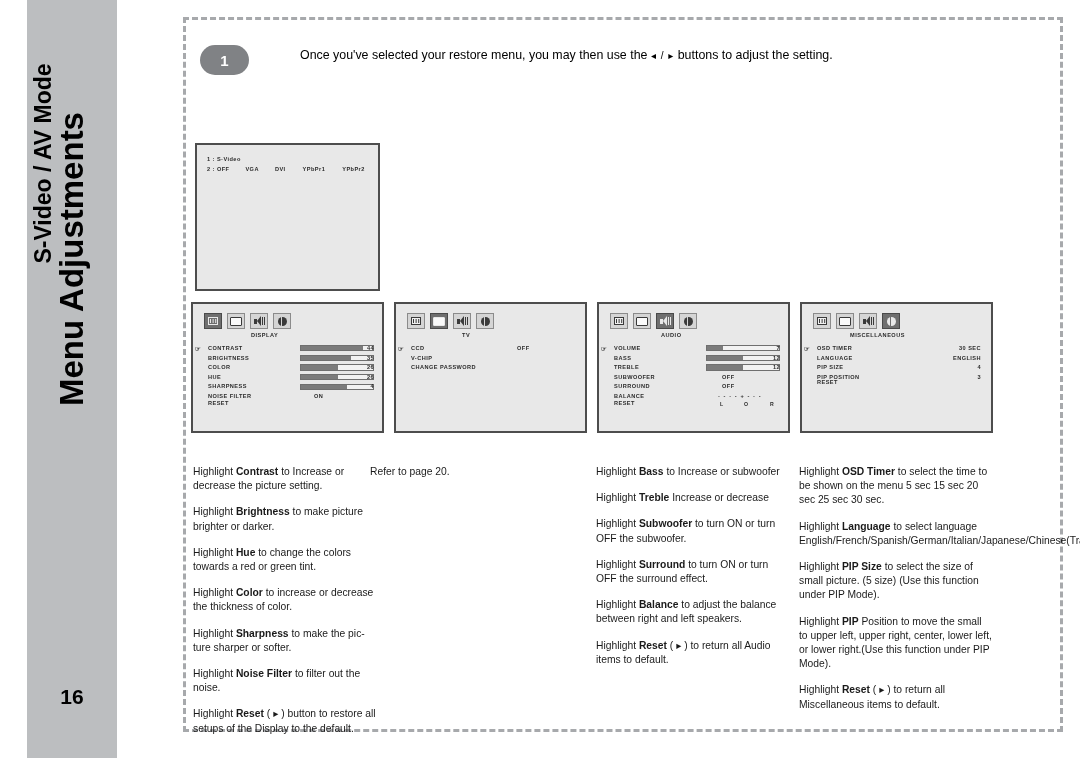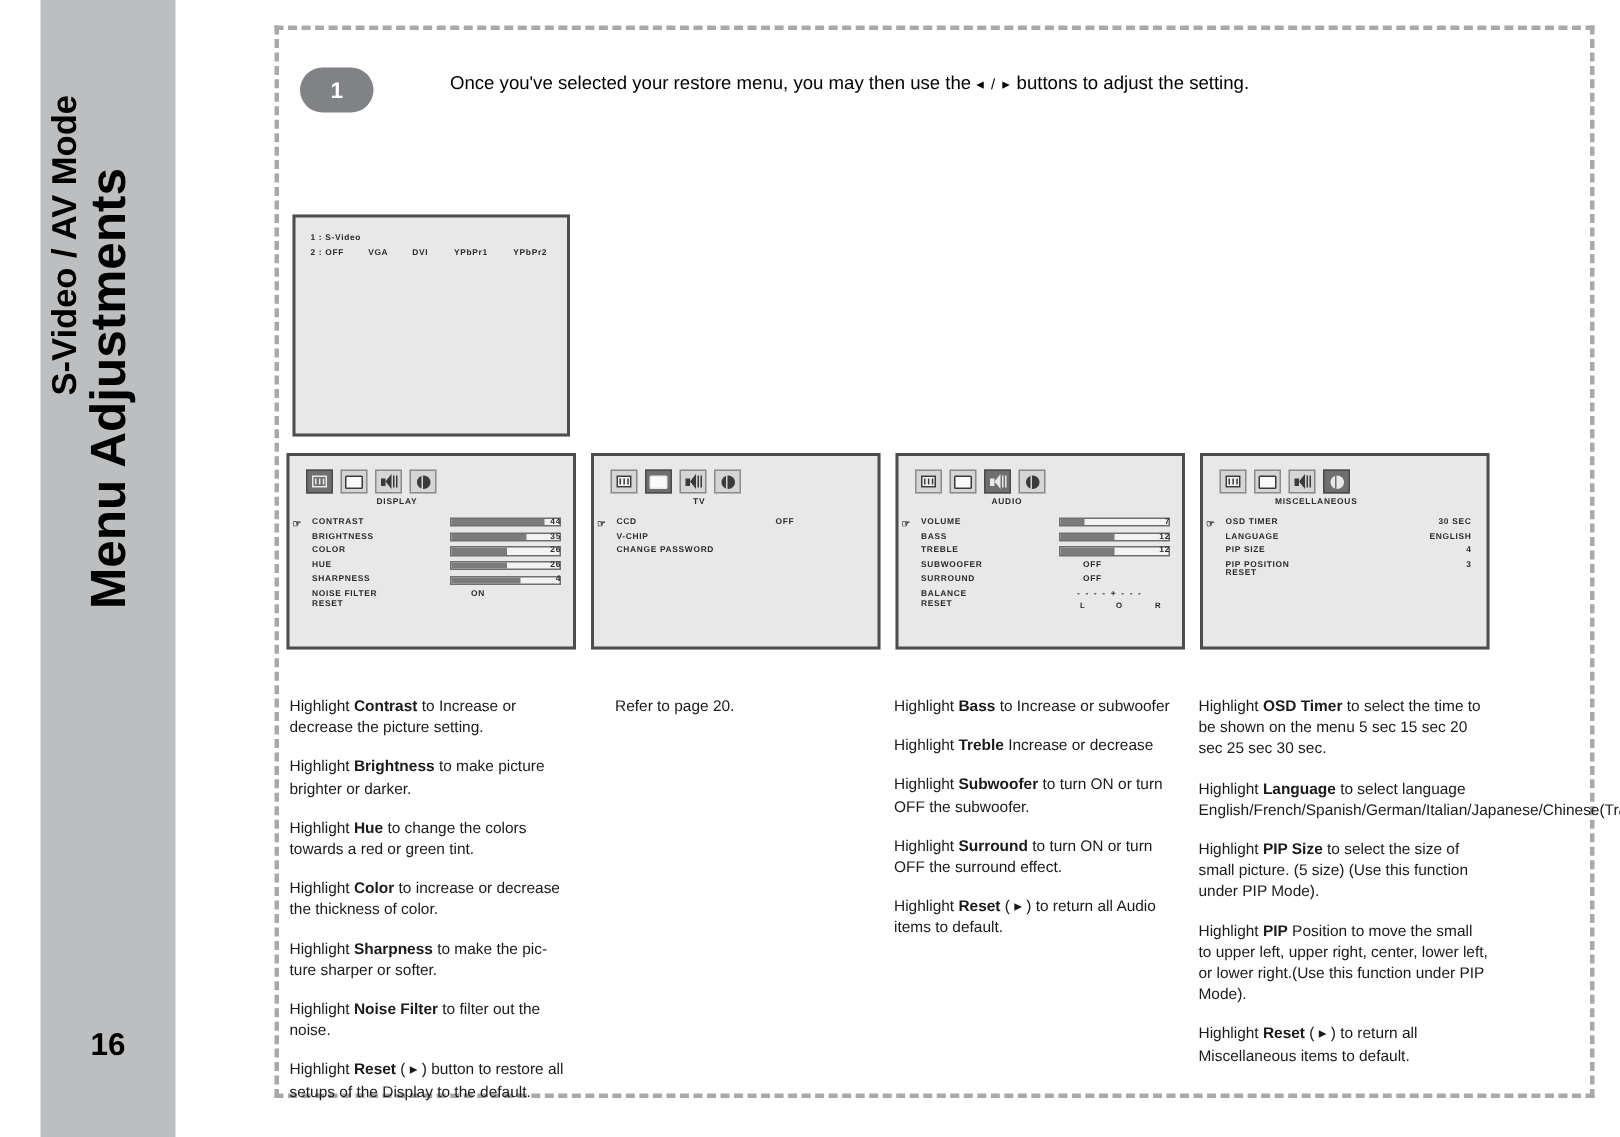--- a/index.html
+++ b/index.html
@@ -233,21 +233,21 @@
 
   
   .col {
     position: absolute;
     top: 465px;
     font-size: 10.3px;
     line-height: 1.38;
     color: #1a1a1a;
   }
   .col.c0 { left: 193px; width: 186px; }
-  .col.c1 { left: 410px; width: 186px; }
+  .col.c1 { left: 370px; width: 186px; }
   .col.c2 { left: 596px; width: 186px; }
   .col.c3 { left: 799px; width: 194px; }
   .para { margin-bottom: 12px; }
   .para b { font-weight: bold; }
 </style>
 </head>
 <body>
 
 <div id="page">
 
@@ -499,20 +499,21 @@
         <div class="para"><span>Highlight </span><b>Reset</b><span> ( ▸ ) button to restore all setups of the Display to the default.</span></div>
       </div>
       <div class="col c1">
         <div class="para"><span>Refer to page 20.</span><span></span></div>
       </div>
       <div class="col c2">
         <div class="para"><span>Highlight </span><b>Bass</b><span> to Increase or subwoofer</span></div>
         <div class="para"><span>Highlight </span><b>Treble</b><span> Increase or decrease</span></div>
         <div class="para"><span>Highlight </span><b>Subwoofer</b><span> to turn ON or turn OFF the subwoofer.</span></div>
         <div class="para"><span>Highlight </span><b>Surround</b><span> to turn ON or turn OFF the surround effect.</span></div>
+        <div class="para"><span>Highlight </span><b>Balance</b><span> to adjust the balance between right and left speakers.</span></div>
         <div class="para"><span>Highlight </span><b>Reset</b><span> ( ▸ ) to return all Audio items to default.</span></div>
       </div>
       <div class="col c3">
         <div class="para"><span>Highlight </span><b>OSD Timer</b><span> to select the time to be shown on the menu 5 sec 15 sec 20 sec 25 sec 30 sec.</span></div>
         <div class="para"><span>Highlight </span><b>Language</b><span> to select language English/French/Spanish/German/Italian/Japanese/Chinese(Traditional)/Chinese(Simplified).</span></div>
         <div class="para"><span>Highlight </span><b>PIP Size</b><span> to select the size of small picture. (5 size) (Use this function under PIP Mode).</span></div>
         <div class="para"><span>Highlight </span><b>PIP</b><span> Position to move the small to upper left, upper right, center, lower left, or lower right.(Use this function under PIP Mode).</span></div>
         <div class="para"><span>Highlight </span><b>Reset</b><span> ( ▸ ) to return all Miscellaneous items to default.</span></div>
       </div>
     </div>

